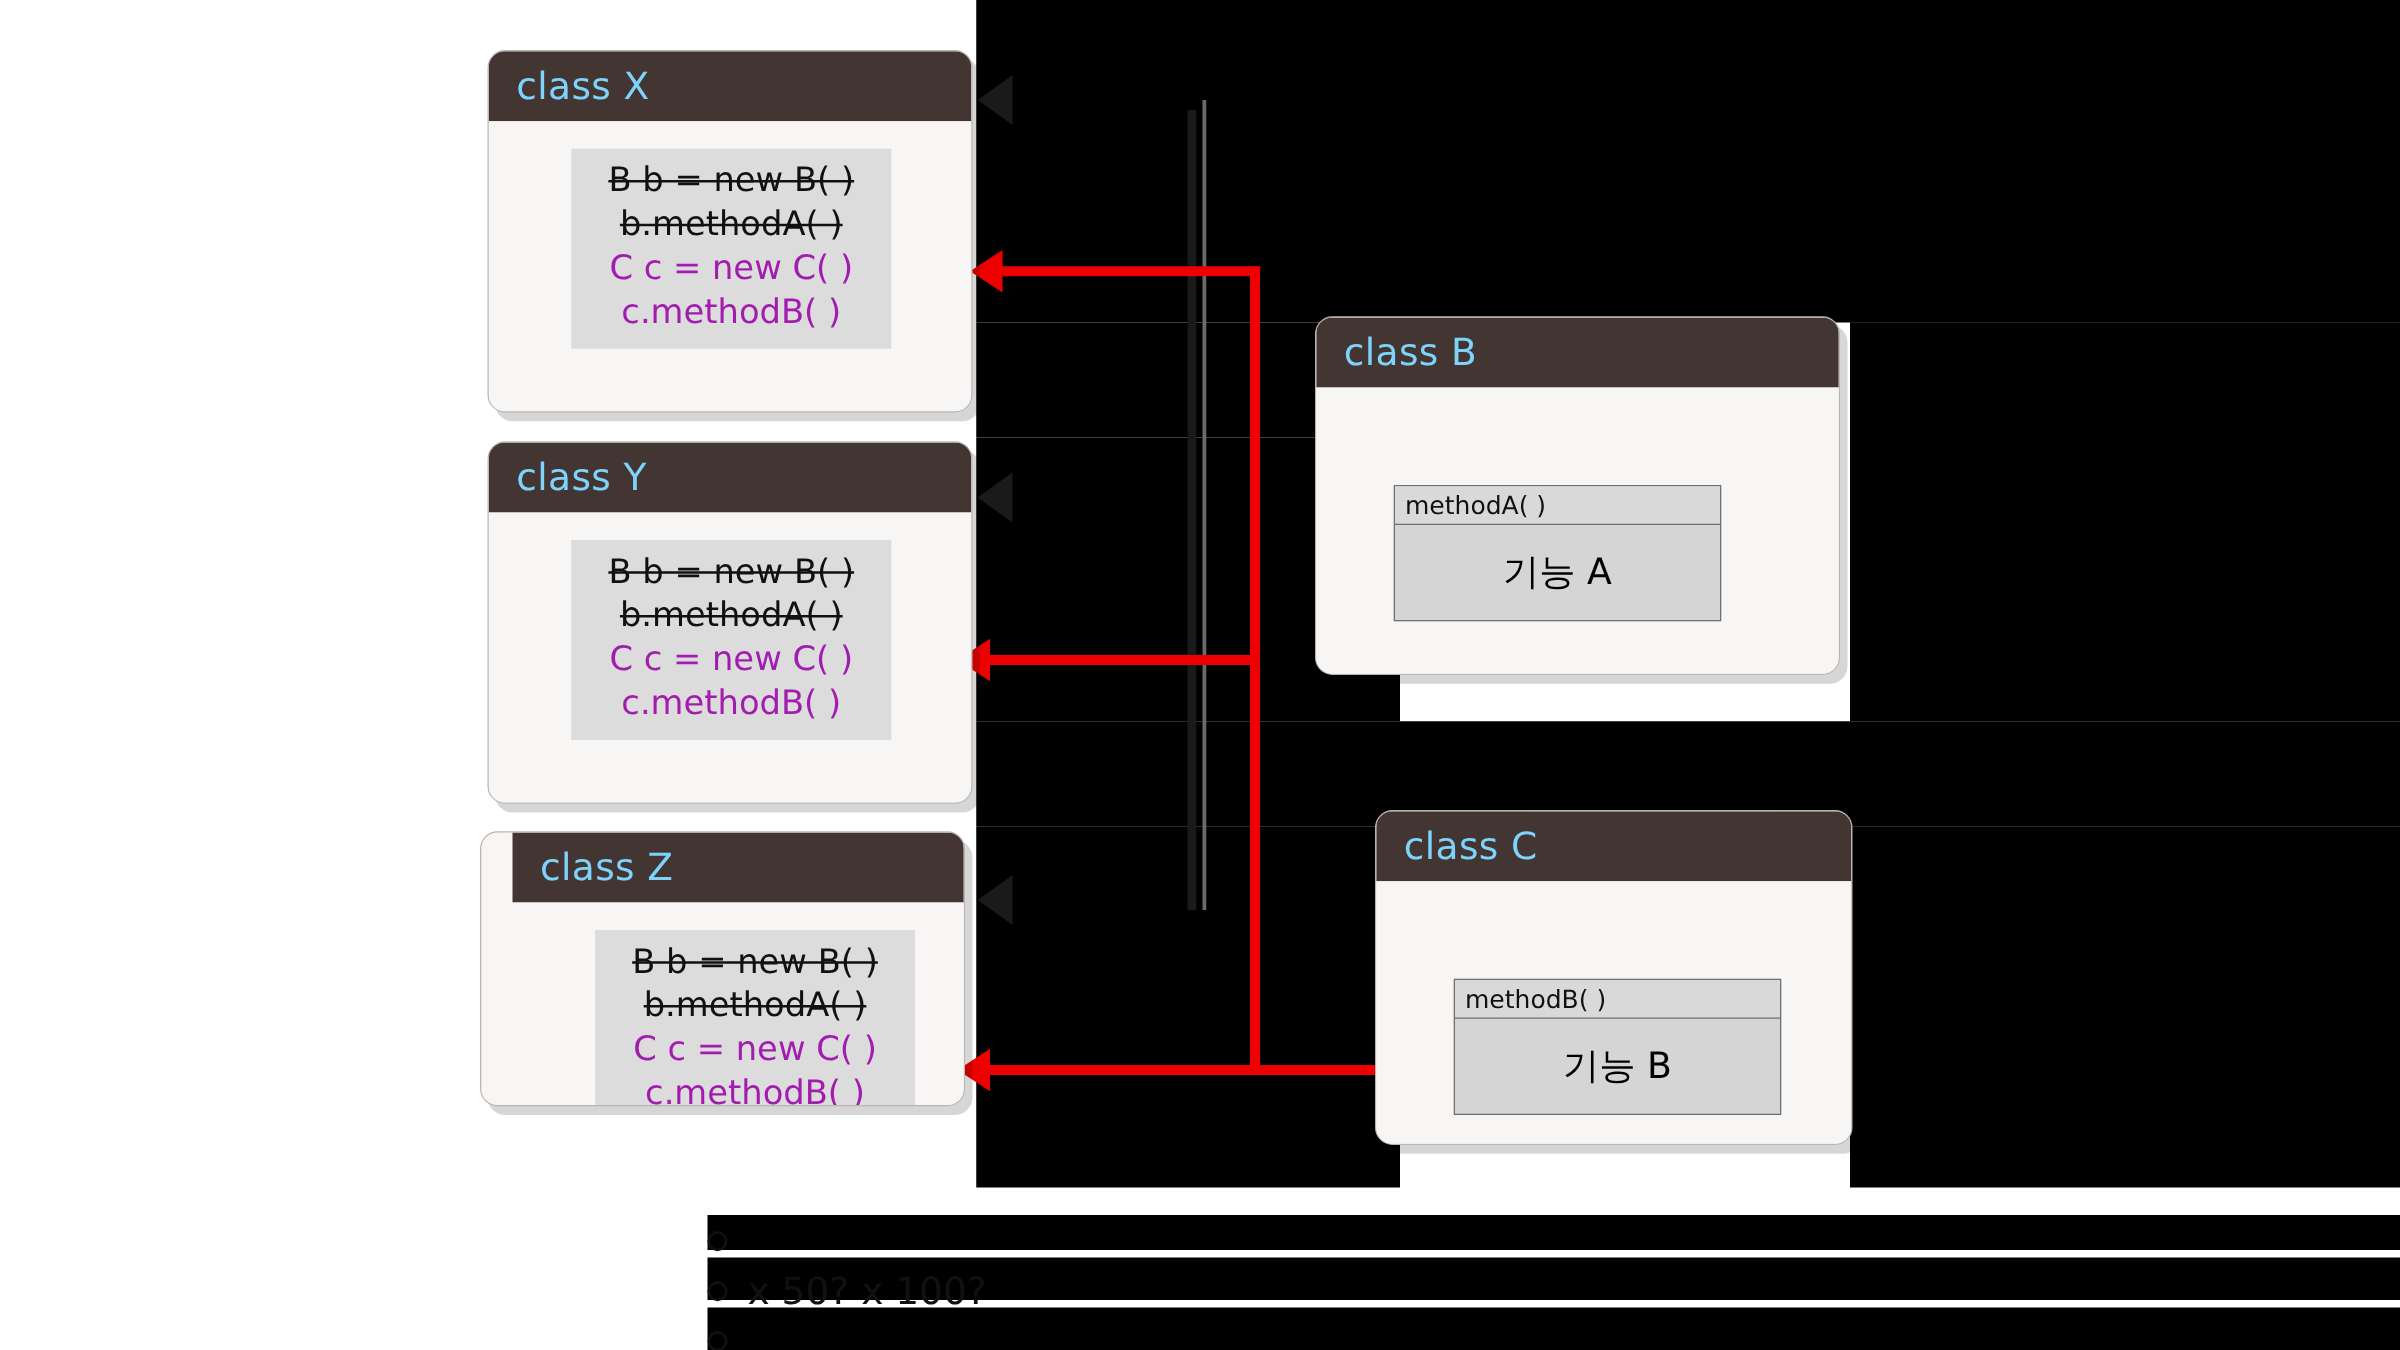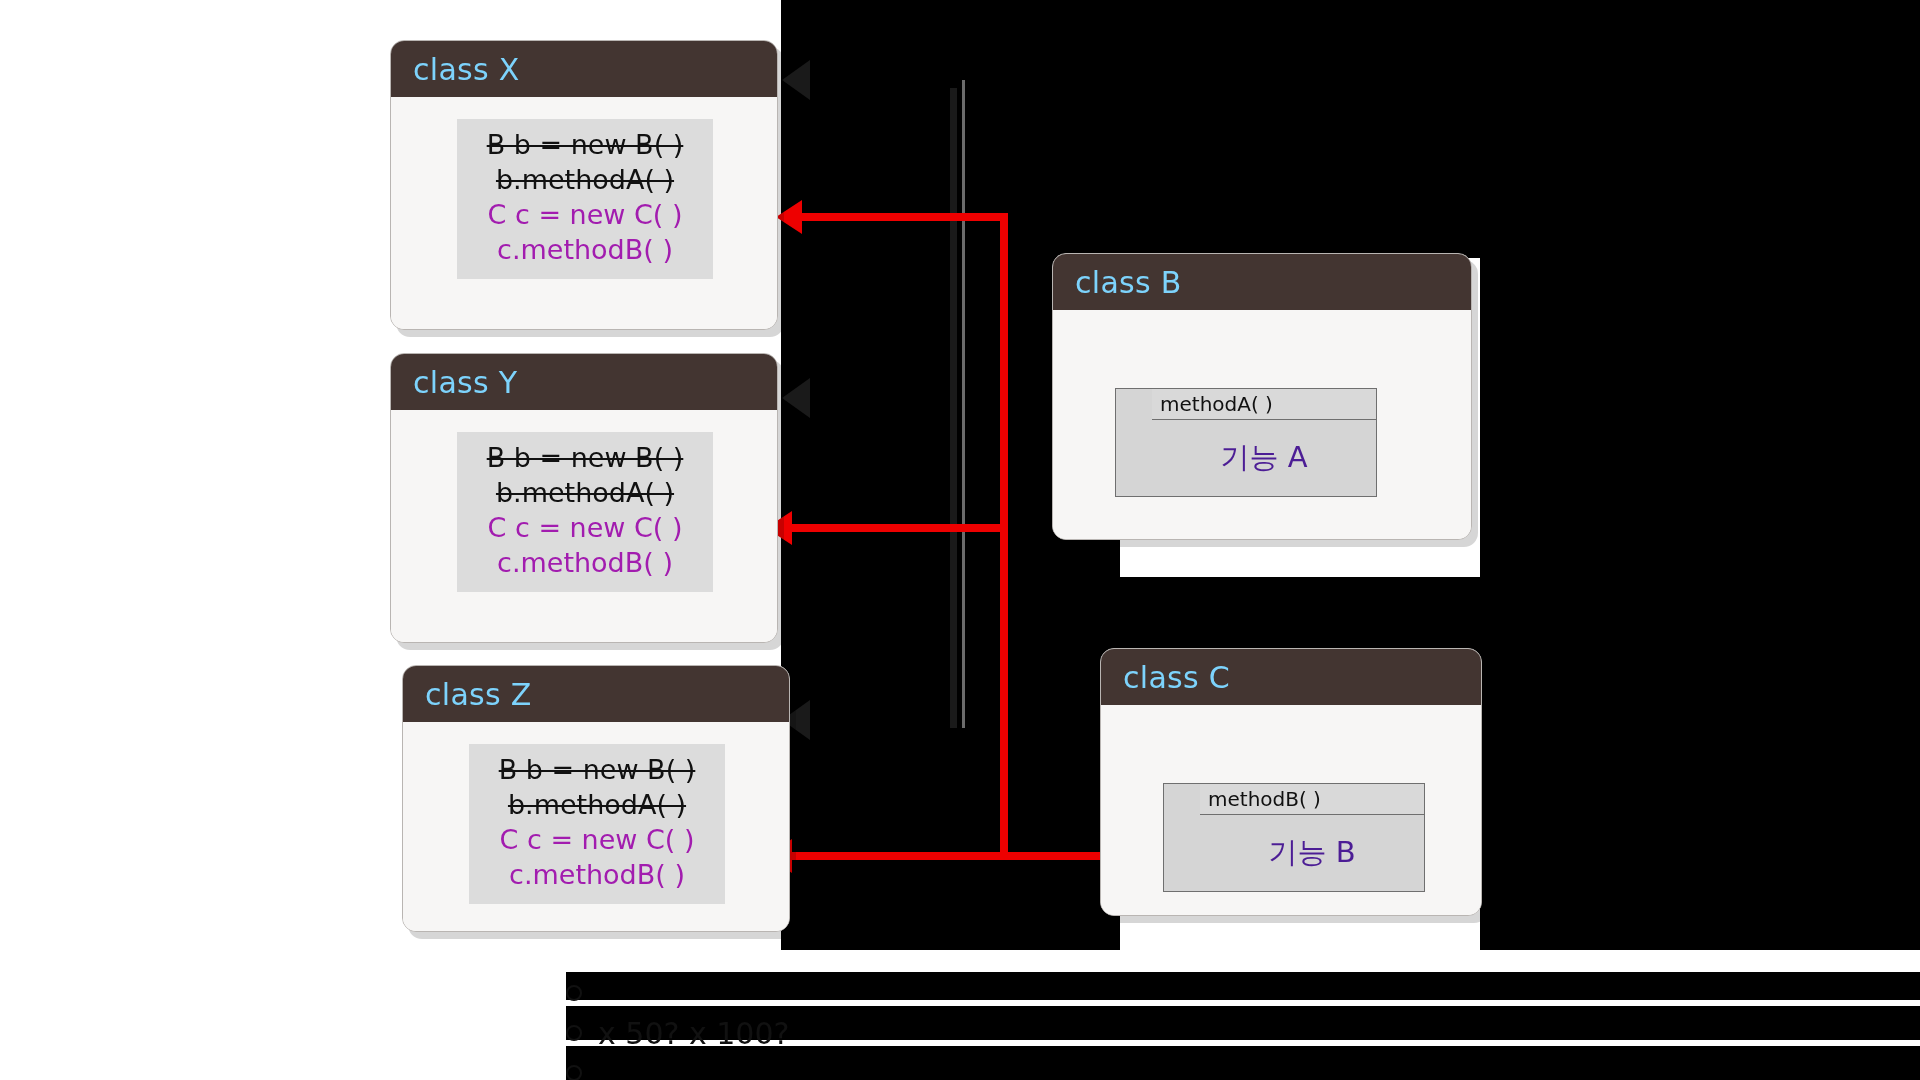--- a/index.html
+++ b/index.html
@@ -75,37 +75,36 @@
 
   
   .method-block {
     position: absolute;
     left: 62px;
     top: 78px;
     width: 262px;
     border: 1px solid #6f6f6f;
     background: #d5d5d5;
     box-sizing: border-box;
-    padding-left: 36px;
   }
   .method-sig {
     font-size: 20px;
     padding: 3px 8px;
     border-bottom: 1px solid #6f6f6f;
     background: #d9d9d9;
     color: #111111;
     white-space: nowrap;
   }
   .method-body {
     height: 76px;
     display: flex;
     align-items: center;
     justify-content: center;
     font-size: 29px;
-    color: #4c1d95;
+    color: #000000;
   }
 
   
   .vline {
     position: absolute;
     background: #1a1a1a;
   }
   .vline-thin {
     position: absolute;
     background: #6b6b6b;
@@ -211,21 +210,21 @@
     <div class="class-body">
       <div class="code-block">
         <div class="code-line struck">B b = new B( )</div>
         <div class="code-line struck">b.methodA( )</div>
         <div class="code-line red">C c = new C( )</div>
         <div class="code-line red">c.methodB( )</div>
       </div>
     </div>
   </div>
 
-  <div class="class-card" style="left:402px; top:665px; width:388px; height:267px;">
+  <div class="class-card" style="left:384px; top:665px; width:388px; height:220px;padding-left:25px;">
     <div class="class-header">class Z</div>
     <div class="class-body">
       <div class="code-block">
         <div class="code-line struck">B b = new B( )</div>
         <div class="code-line struck">b.methodA( )</div>
         <div class="code-line red">C c = new C( )</div>
         <div class="code-line red">c.methodB( )</div>
       </div>
     </div>
   </div>

